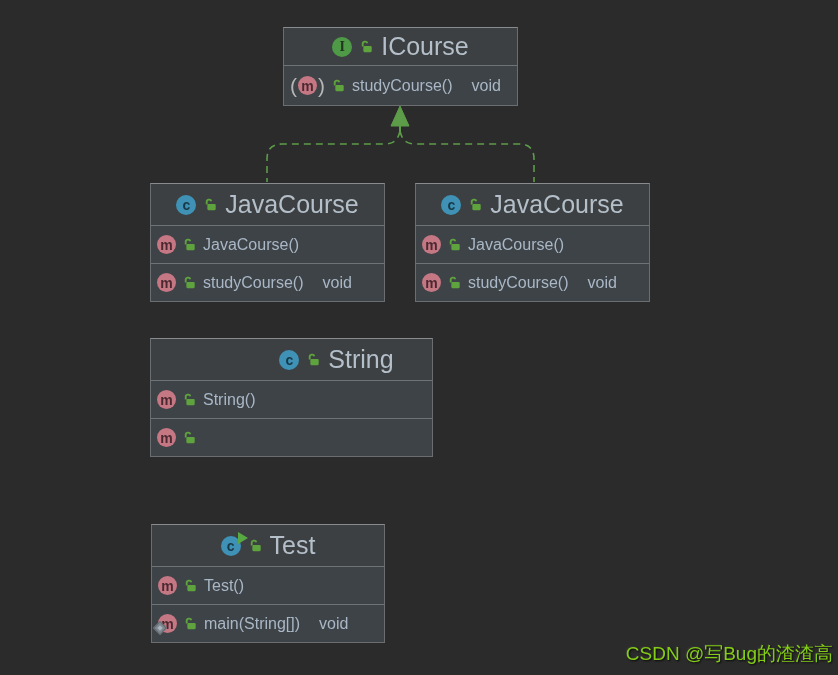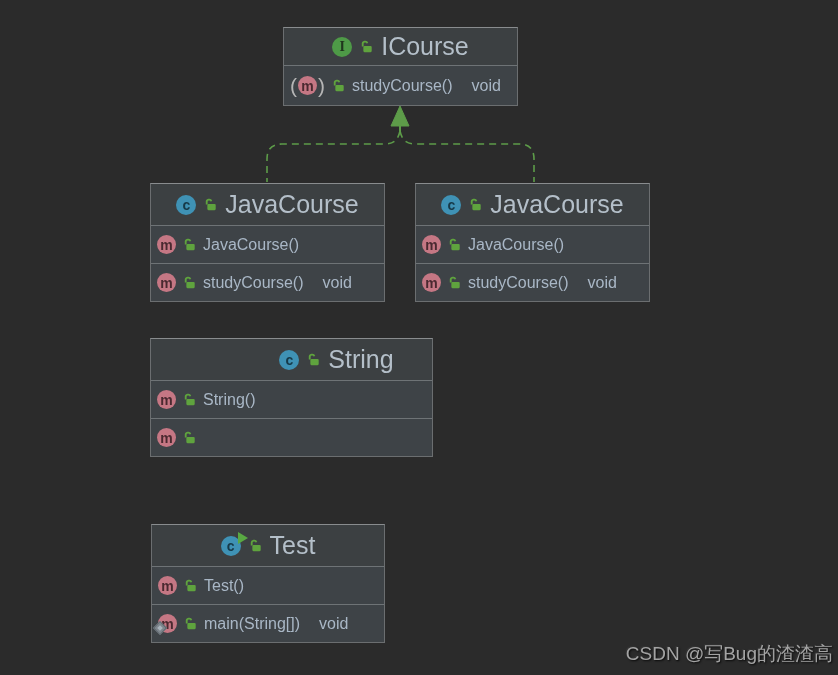--- a/index.html
+++ b/index.html
@@ -45,21 +45,21 @@
   .m-wrap.abstract::before{content:"(";color:#b5b5b5;font-size:21px;margin-right:1px;line-height:1;}
   .m-wrap.abstract::after{content:")";color:#b5b5b5;font-size:21px;margin-left:1px;line-height:1;}
   .lock{flex:0 0 auto;display:flex;}
 
   .anchor-diamond{
     position:absolute;left:155px;top:623px;width:8px;height:8px;
     background:#a9b3bc;border:1px solid #50585e;transform:rotate(45deg);
     box-shadow:inset 0 0 0 2px #7d858c;
   }
   .watermark{
-    position:absolute;right:5px;bottom:8px;font-size:19px;color:#a3a3a3;
+    position:absolute;right:5px;bottom:8px;font-size:19px;color:#84cc16;
     text-shadow:1px 1px 2px rgba(0,0,0,.85), -1px -1px 1px rgba(255,255,255,.06);
   }
 </style>
 </head>
 <body>
 
 <div class="canvas">
 
   <svg class="edges" width="838" height="675">
     <polygon class="edge-head" points="400,106 391,126 409,126"></polygon>

